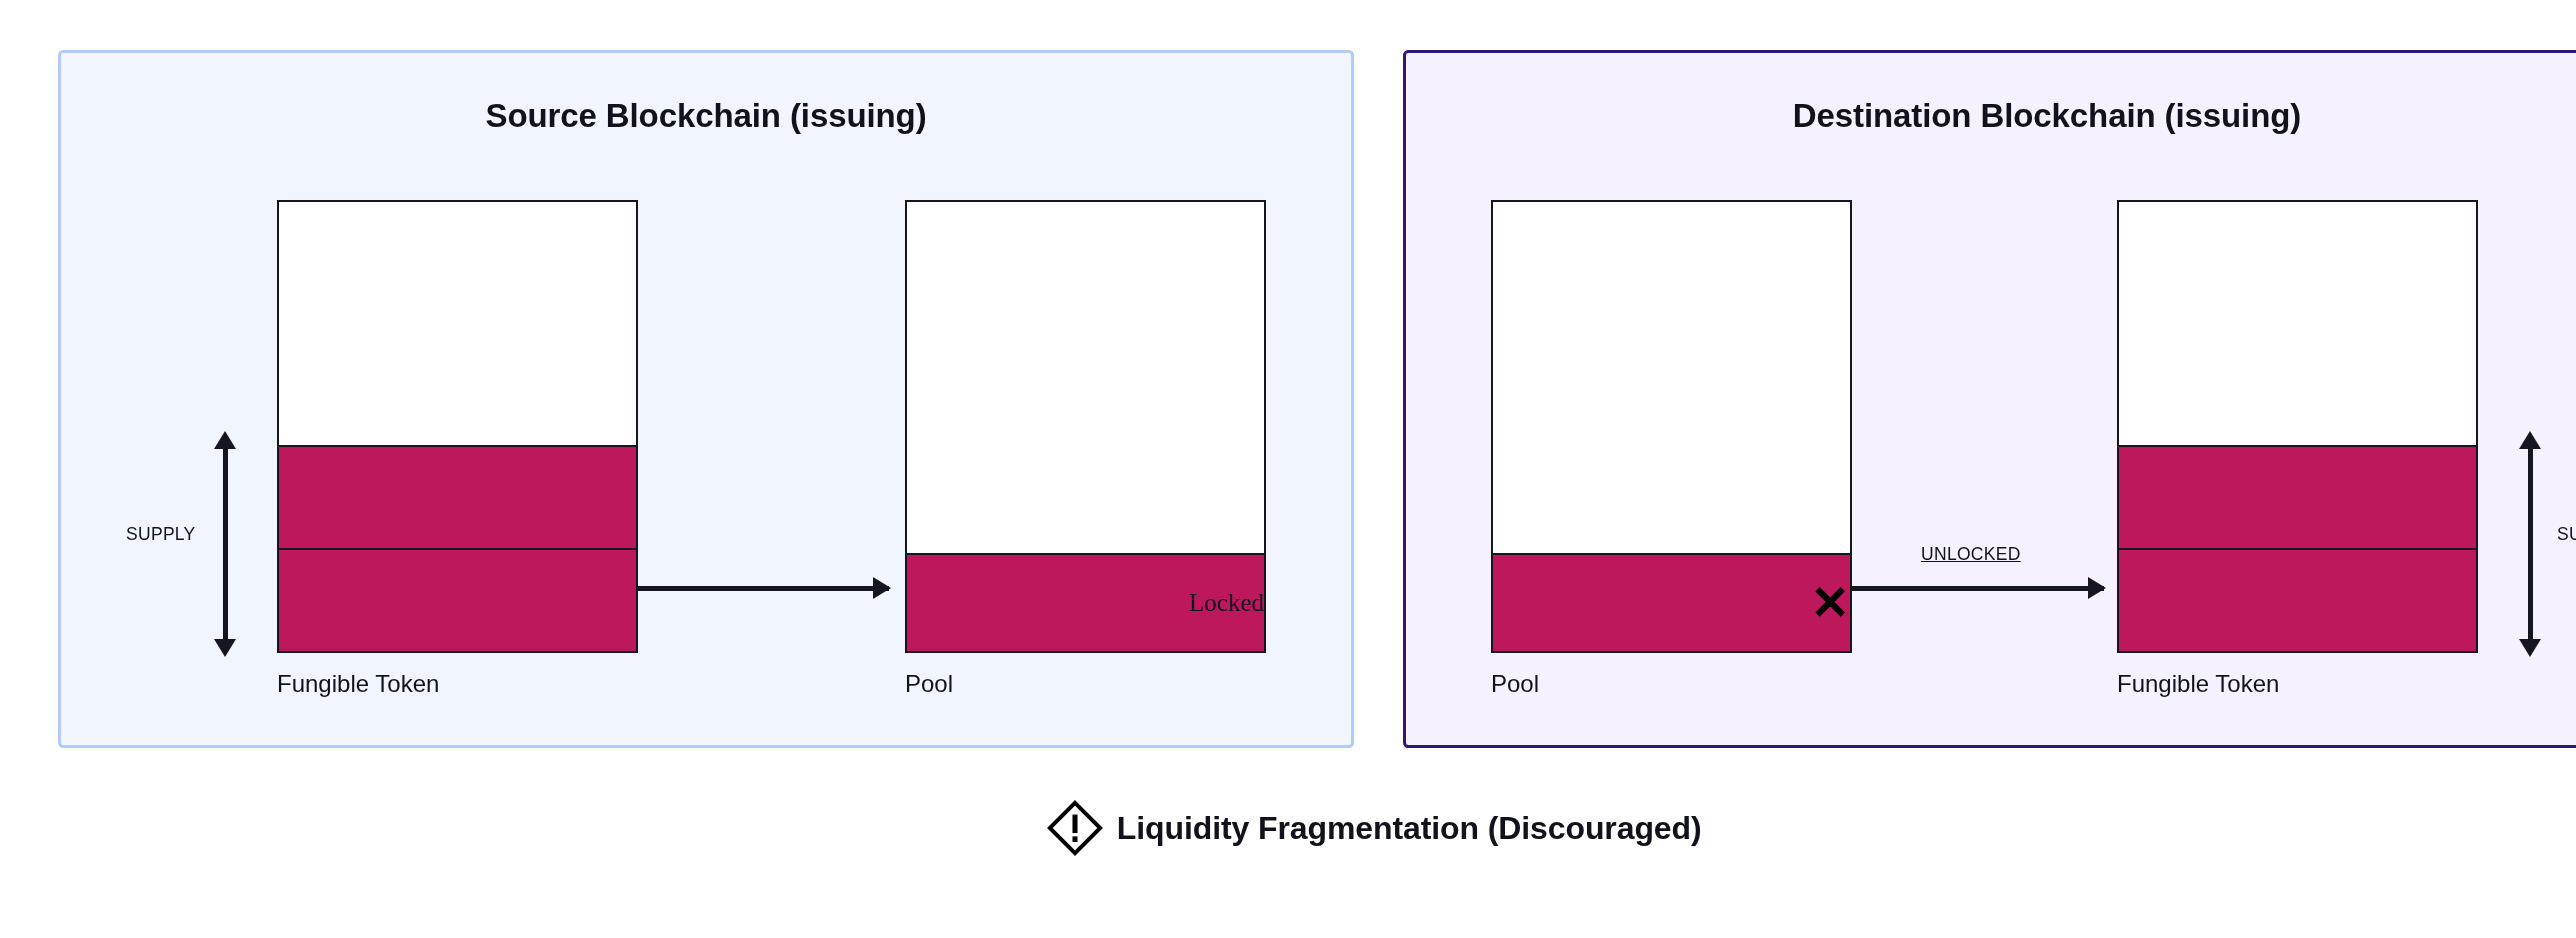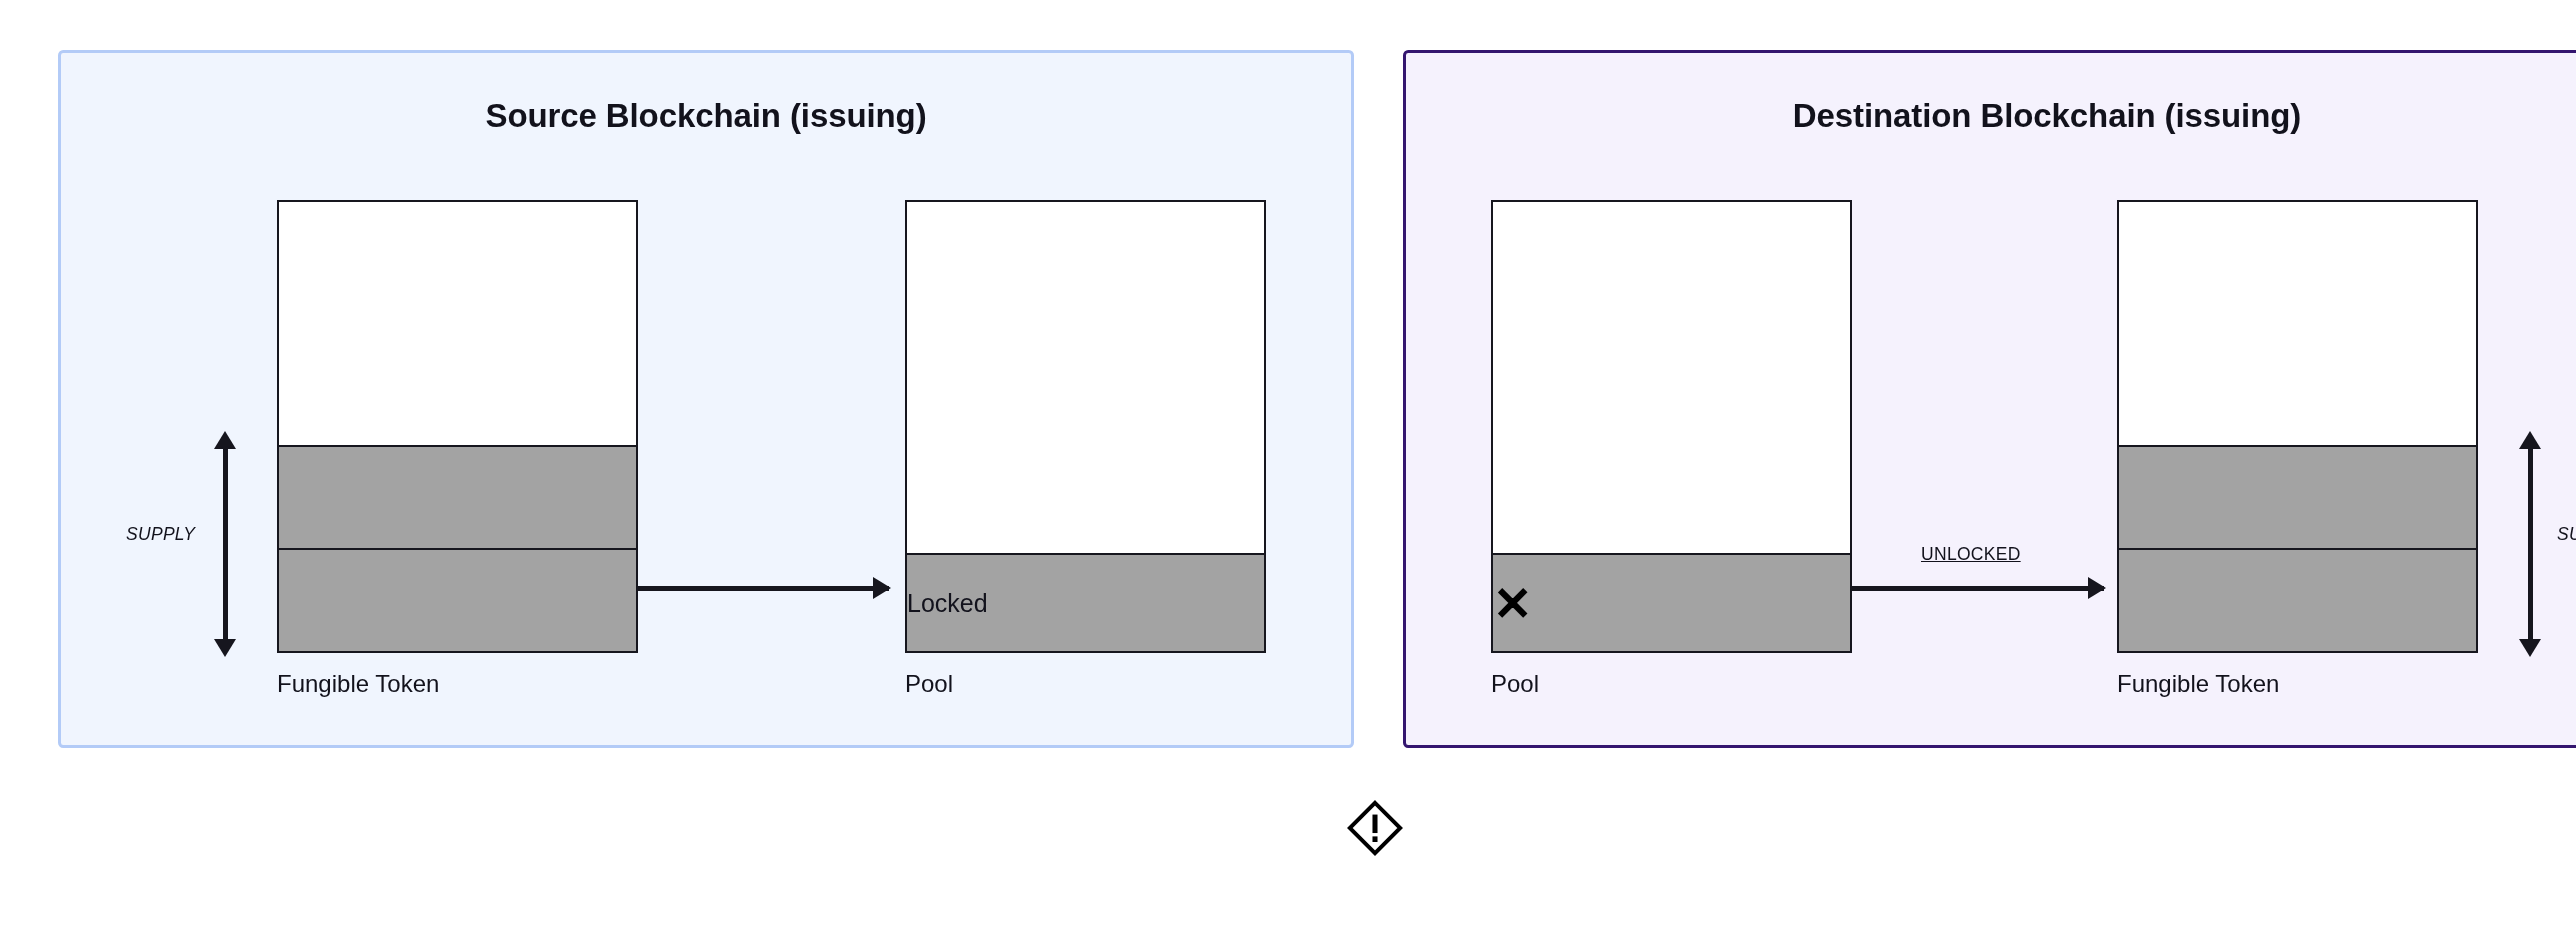--- a/index.html
+++ b/index.html
@@ -52,25 +52,26 @@
     position: absolute;
     border: 2.6px solid #16161e;
     background: #ffffff;
     display: flex;
     flex-direction: column;
     justify-content: flex-end;
   }
   .seg {
     position: relative;
     width: 100%;
-    background: #a3a3a3;
+    background: #be185d;
     border-top: 2.6px solid #16161e;
     display: flex;
     align-items: center;
-    justify-content: flex-start;
+    justify-content: flex-end;
+    font-family: Liberation Serif, serif;
   }
   .seg-label {
     font-size: 25px;
     font-weight: 400;
     color: #12121c;
     white-space: nowrap;
   }
   .seg-x {
     font-size: 47px;
     font-weight: 700;
@@ -143,21 +144,20 @@
 
   #supply-arrow-left  { left: 223px;  top: 447px; height: 193px; }
   #supply-arrow-right { left: 2528px; top: 447px; height: 193px; }
 
   .supply-label {
     position: absolute;
     font-size: 17.5px;
     letter-spacing: 0.3px;
     color: #12121c;
     white-space: nowrap;
-    font-style: italic;
   }
   #supply-label-left  { left: 126px;  top: 524px; }
   #supply-label-right { left: 2557px; top: 524px; }
 
   
   #footer-note {
     position: absolute;
     left: 0; right: 0;
     top: 800px;
     display: flex;
@@ -231,16 +231,17 @@
 
   <div id="supply-arrow-right" class="v-arrow"></div>
   <div id="supply-label-right" class="supply-label">SUPPLY</div>
 
   <div id="footer-note">
     <svg id="warning-icon" viewBox="0 0 100 100">
       <polygon points="50,5 95,50 50,95 5,50" fill="none" stroke="#000000" stroke-width="7"></polygon>
       <rect x="45.5" y="26" width="9" height="33" fill="#000000"></rect>
       <rect x="45.5" y="65" width="9" height="10" fill="#000000"></rect>
     </svg>
+    <span id="footer-text">Liquidity Fragmentation (Discouraged)</span>
   </div>
 
 </div>
 
 
 </body></html>

